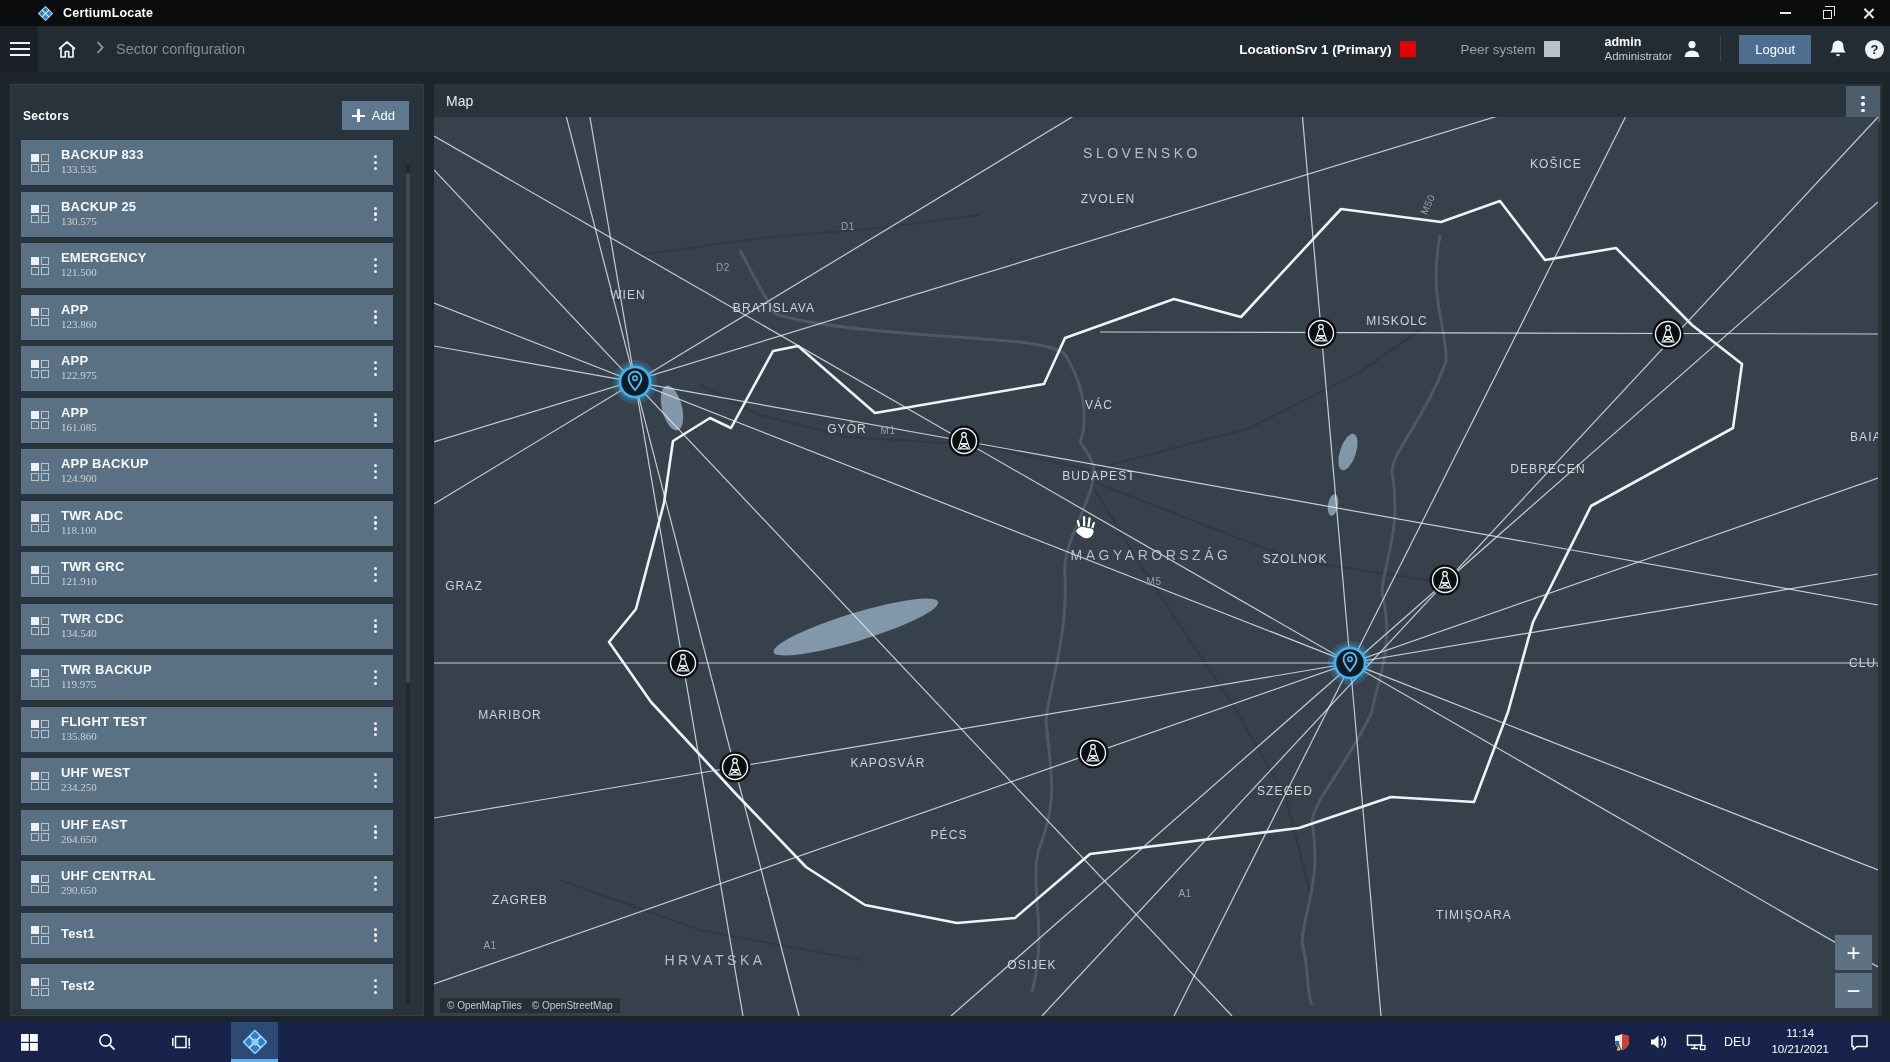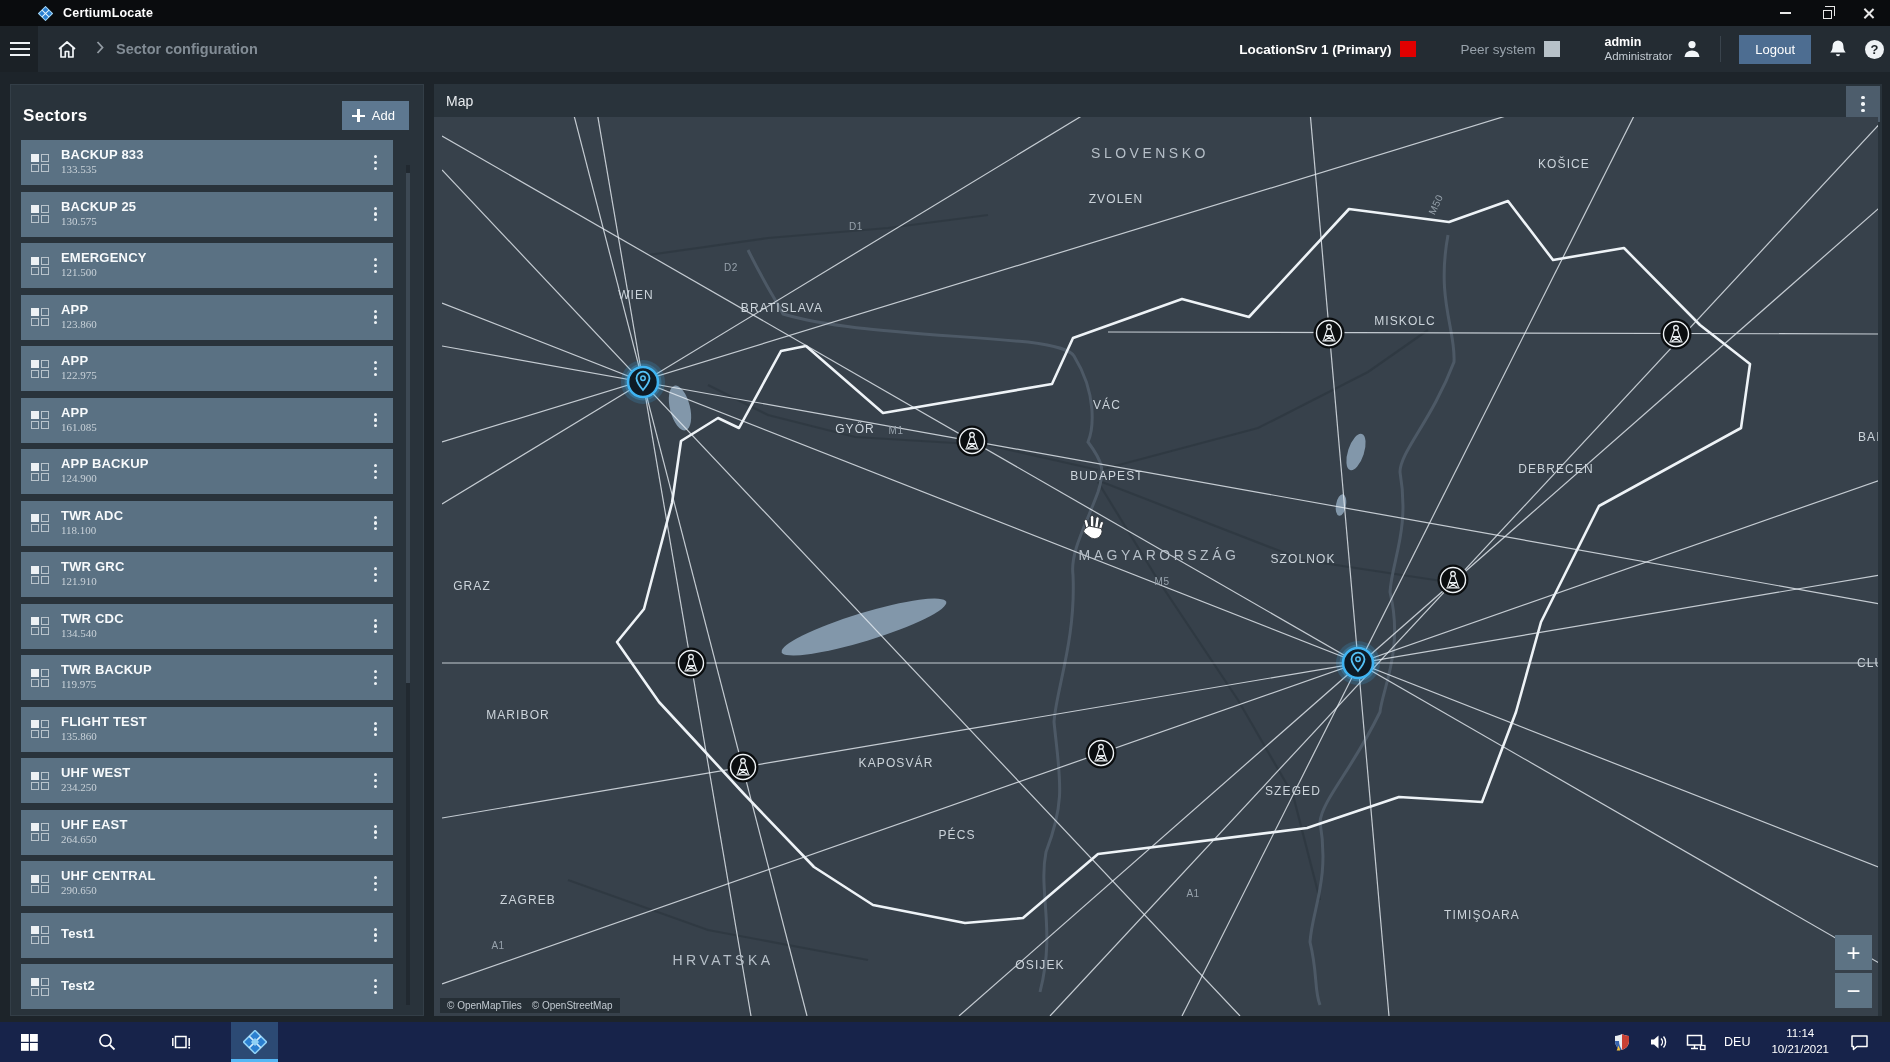--- a/index.html
+++ b/index.html
@@ -24,21 +24,21 @@
 
   
   .header { position:absolute; left:0; top:26px; width:1890px; height:46px; background:#1b2126; }
   .header-inner { position:absolute; left:38px; top:0; right:0; height:100%; background:#242c33;
                   display:flex; align-items:center; }
   .hamburger { position:absolute; left:10px; top:0; width:28px; height:46px; display:flex;
                flex-direction:column; justify-content:center; gap:3.5px; cursor:pointer; }
   .hamburger i { display:block; width:20px; height:2.5px; background:#eef2f5; }
   .home-btn { margin-left:12px; width:34px; height:34px; display:flex; align-items:center; justify-content:center; cursor:pointer; }
   .chev-svg { opacity:.8; }
-  .breadcrumb { color:#828c95; font-size:14.5px;font-weight:bold; }
+  .breadcrumb { color:#828c95; font-size:14.5px; }
 
   .header-right { margin-left:auto; display:flex; align-items:center; gap:18px; padding-right:6px; }
   .status-grp { display:flex; align-items:center; gap:9px; }
   .srv-label { color:#fff; font-weight:bold; font-size:13.5px; }
   .peer-label { color:#98a2ab; font-size:13.5px; }
   .sq { width:16px; height:16px; display:inline-block; }
   .user-block { display:flex; align-items:center; gap:10px; }
   .user-text { display:flex; flex-direction:column; line-height:1.15; text-align:left; }
   .user-name { color:#fff; font-size:12.5px; font-weight:bold; }
   .user-role { color:#c3cbd2; font-size:11.5px; }
@@ -49,21 +49,21 @@
                  font-weight:bold; font-size:13px; display:flex; align-items:center; justify-content:center; }
   .help-circle::after { content:"?"; }
 
   
   .content { position:absolute; left:0; top:72px; width:1890px; height:950px; background:#1d242a; }
   .panel { position:absolute; background:#29333b; }
 
   
   .sidebar { left:10px; top:12px; width:414px; height:932px; border:1px solid #333e47; }
   .sidebar-head { display:flex; align-items:center; padding:16px 14px 10px 12px; }
-  .sidebar-title { color:#fff; font-size:17px; font-weight:bold; letter-spacing:.3px; }
+  .sidebar-title { color:#fff; font-size:12px; font-weight:bold; letter-spacing:.3px; }
   .add-btn { margin-left:auto; background:#5e7890; border:none; color:#fff; font-size:13px;
              height:29px; padding:0 14px 0 10px; display:flex; align-items:center; gap:7px; cursor:pointer; }
   .plus-ic { position:relative; width:13px; height:13px; }
   .plus-ic::before,.plus-ic::after { content:""; position:absolute; background:#fff; }
   .plus-ic::before { left:5.5px; top:0; width:2.5px; height:13px; }
   .plus-ic::after  { left:0; top:5.5px; width:13px; height:2.5px; }
 
   .sector-list { position:absolute; left:10px; top:55px; width:372px; }
   .sector-row { height:45px; margin-bottom:6.5px; background:#5a7183; display:flex; align-items:center;
                 padding:0 8px 0 10px; cursor:pointer; }
@@ -78,21 +78,21 @@
   .side-scroll { position:absolute; right:13px; top:80px; width:4px; height:840px; background:rgba(0,0,0,.18); }
   .side-thumb { position:absolute; left:0; top:8px; width:4px; height:510px; background:#3d4954; }
 
   
   .map-panel { left:434px; top:12px; width:1448px; height:932px; }
   .map-title { position:absolute; left:12px; top:9px; color:#e8ecef; font-size:14px; }
   .map-kebab { position:absolute; right:2px; top:2px; width:34px; height:36px; background:#4d5d6c;
                border:none; display:flex; flex-direction:column; align-items:center; justify-content:center;
                gap:3px; cursor:pointer; }
   .map-kebab i { width:3.5px; height:3.5px; border-radius:50%; background:#f2f6f9; }
-  .map-area { position:absolute; left:0; top:33px; width:1444px; height:899px; background:#37414b; overflow:hidden;padding-left:8px; }
+  .map-area { position:absolute; left:0; top:33px; width:1444px; height:899px; background:#37414b; overflow:hidden; }
   svg text { font-family:"Liberation Sans", sans-serif; }
   text.lbl-city { fill:#ccd4db; font-size:12px; letter-spacing:1.1px; }
   text.lbl-country { fill:#b6bfc8; font-size:14px; letter-spacing:3.5px; }
   text.lbl-road { fill:#97a2ac; font-size:10px; letter-spacing:.5px; }
   .attribution { position:absolute; left:6px; bottom:3px; background:rgba(26,32,38,.55);
                  padding:2px 7px; display:flex; gap:10px; color:#c2cad1; font-size:10px; }
   .zoom-ctl { position:absolute; right:6px; bottom:8px; display:flex; flex-direction:column; gap:3px; }
   .zoom-btn { width:37px; height:35px; background:#5d7384; color:#fff; border:none; font-size:24px;
               line-height:1; cursor:pointer; font-family:"Liberation Sans",sans-serif; }
 

